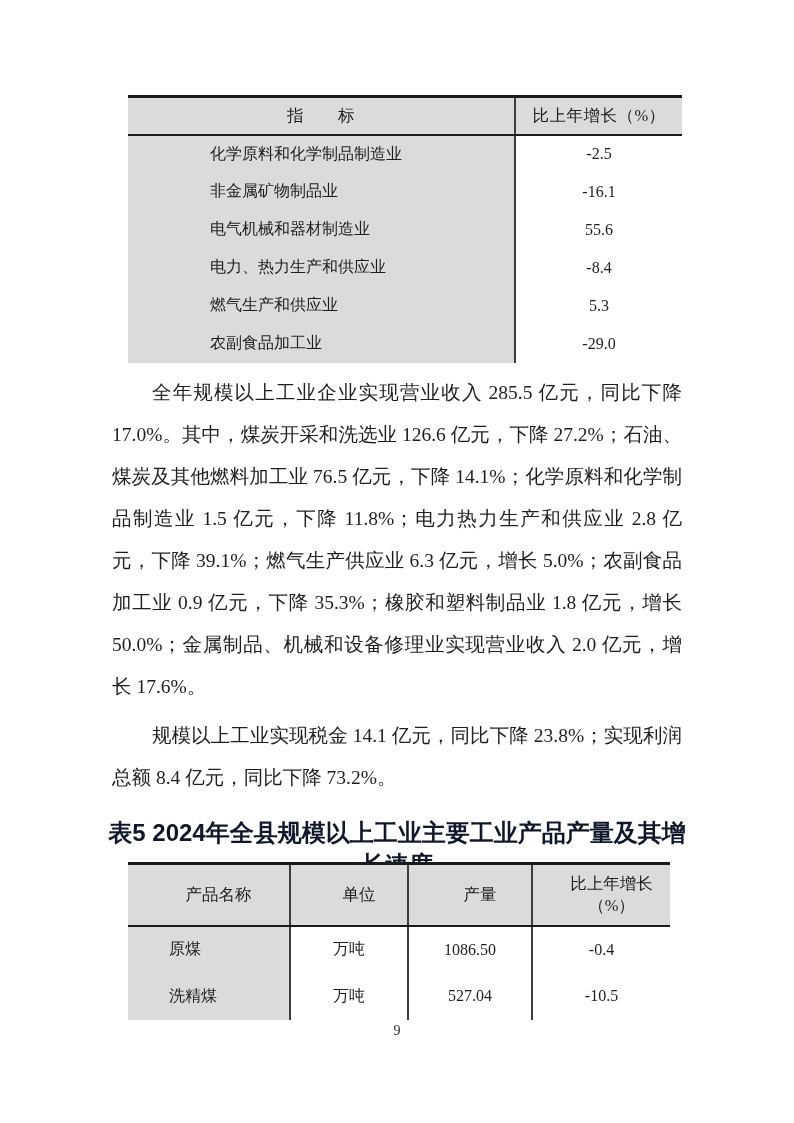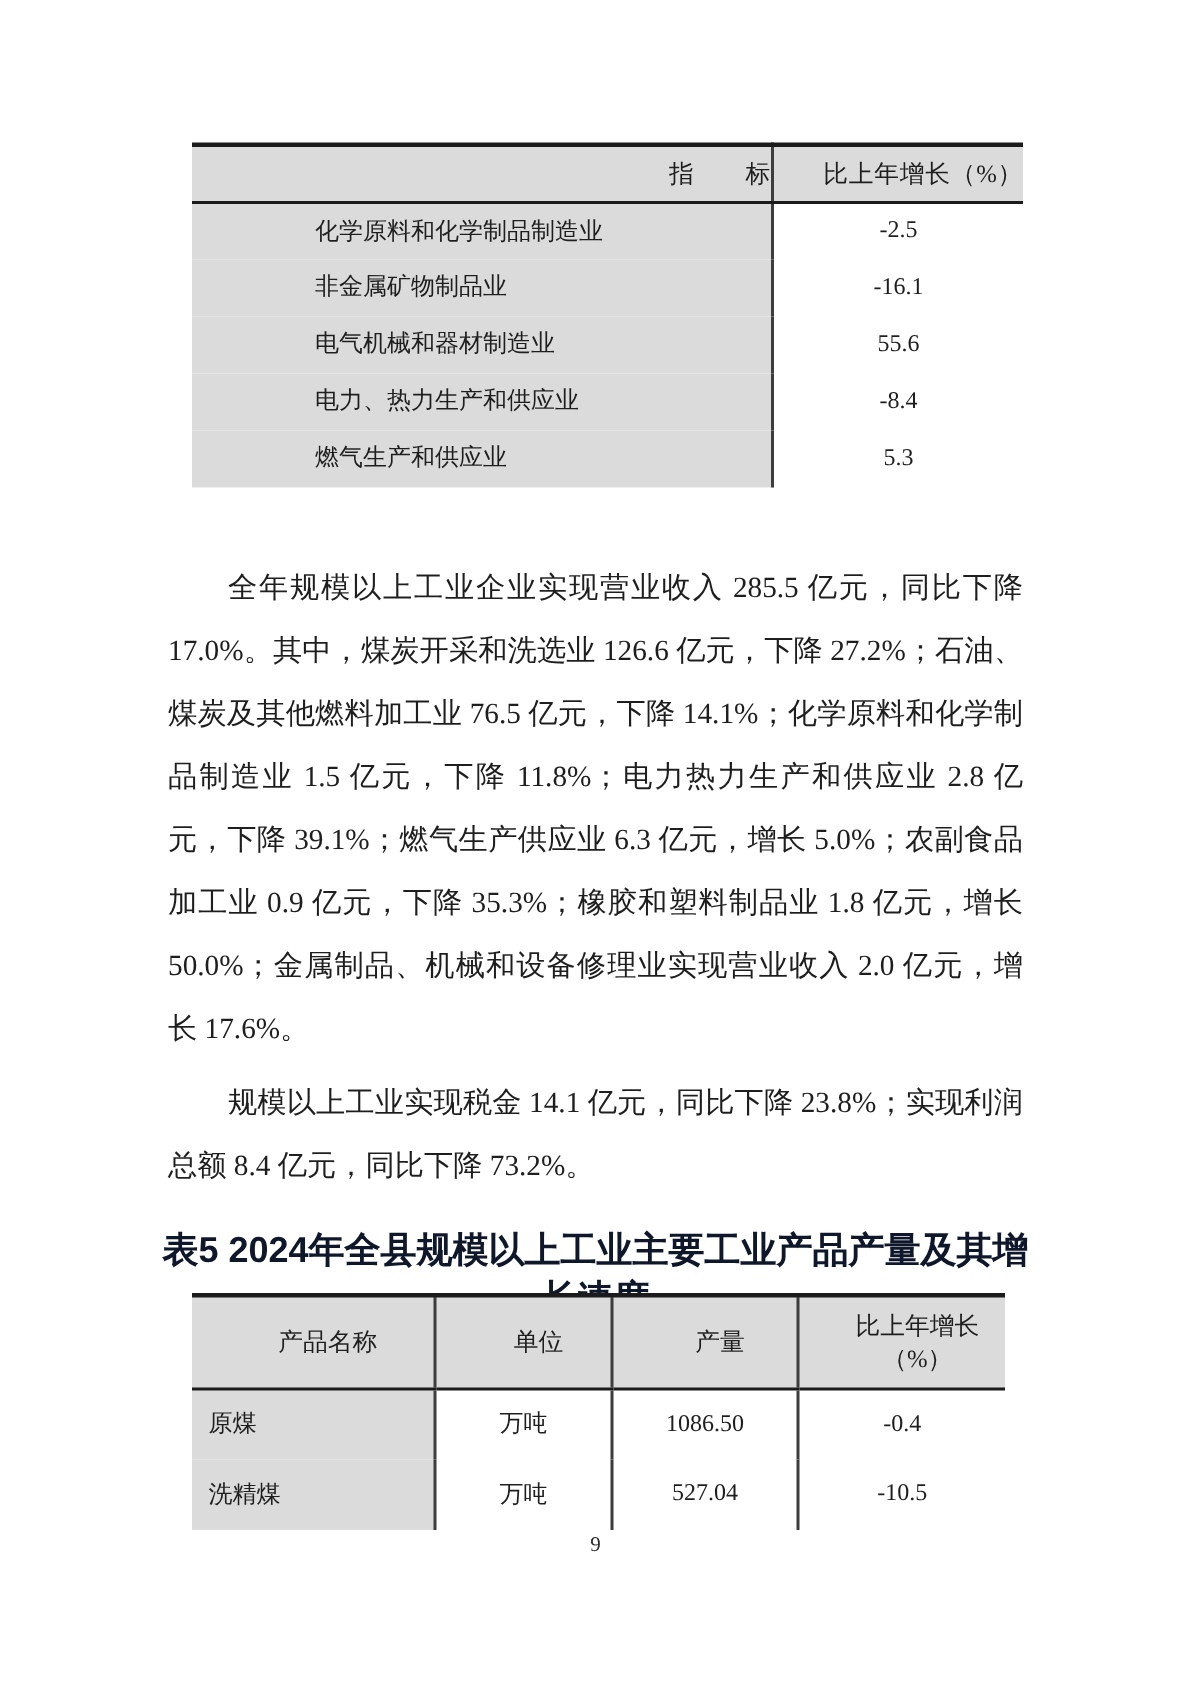--- a/index.html
+++ b/index.html
@@ -22,21 +22,21 @@
     width: 554px;
     border-collapse: collapse;
     table-layout: fixed;
     border-top: 3px solid #1b1b1b;
   }
   .t1 th {
     height: 38px;
     background: var(--shade);
     font-weight: normal;
     font-size: 16.5px;
-    text-align: right;
+    text-align: center;
     vertical-align: middle;
     border-bottom: 2px solid #1b1b1b;
     letter-spacing: 0.5px;
   }
   .t1 td {
     height: 38px;
     font-size: 16px;
     vertical-align: middle;
   }
   .t1 td.ind {
@@ -94,21 +94,21 @@
   }
   .t5 td {
     height: 47px;
     font-size: 16px;
     text-align: center;
     vertical-align: middle;
   }
   .t5 td.pname {
     background: var(--shade);
     text-align: left;
-    padding-left: 11px;
+    padding-left: 41px;
   }
 
   
   .pageno {
     position: absolute;
     top: 1023px;
     left: 0;
     width: 794px;
     text-align: center;
     font-size: 14px;
@@ -144,20 +144,24 @@
         <td class="ind">电气机械和器材制造业</td>
         <td class="val vsep">55.6</td>
       </tr>
       <tr>
         <td class="ind">电力、热力生产和供应业</td>
         <td class="val vsep">-8.4</td>
       </tr>
       <tr>
         <td class="ind">燃气生产和供应业</td>
         <td class="val vsep">5.3</td>
+      </tr>
+      <tr>
+        <td class="ind">农副食品加工业</td>
+        <td class="val vsep">-29.0</td>
       </tr>
     </tbody>
   </table>
 
   <div class="textblock">
     <p>全年规模以上工业企业实现营业收入 285.5 亿元，同比下降 17.0%。其中，煤炭开采和洗选业 126.6 亿元，下降 27.2%；石油、煤炭及其他燃料加工业 76.5 亿元，下降 14.1%；化学原料和化学制品制造业 1.5 亿元，下降 11.8%；电力热力生产和供应业 2.8 亿元，下降 39.1%；燃气生产供应业 6.3 亿元，增长 5.0%；农副食品加工业 0.9 亿元，下降 35.3%；橡胶和塑料制品业 1.8 亿元，增长 50.0%；金属制品、机械和设备修理业实现营业收入 2.0 亿元，增长 17.6%。</p>
     <p>规模以上工业实现税金 14.1 亿元，同比下降 23.8%；实现利润总额 8.4 亿元，同比下降 73.2%。</p>
   </div>
 
   <div class="caption">表5 2024年全县规模以上工业主要工业产品产量及其增长速度</div>

